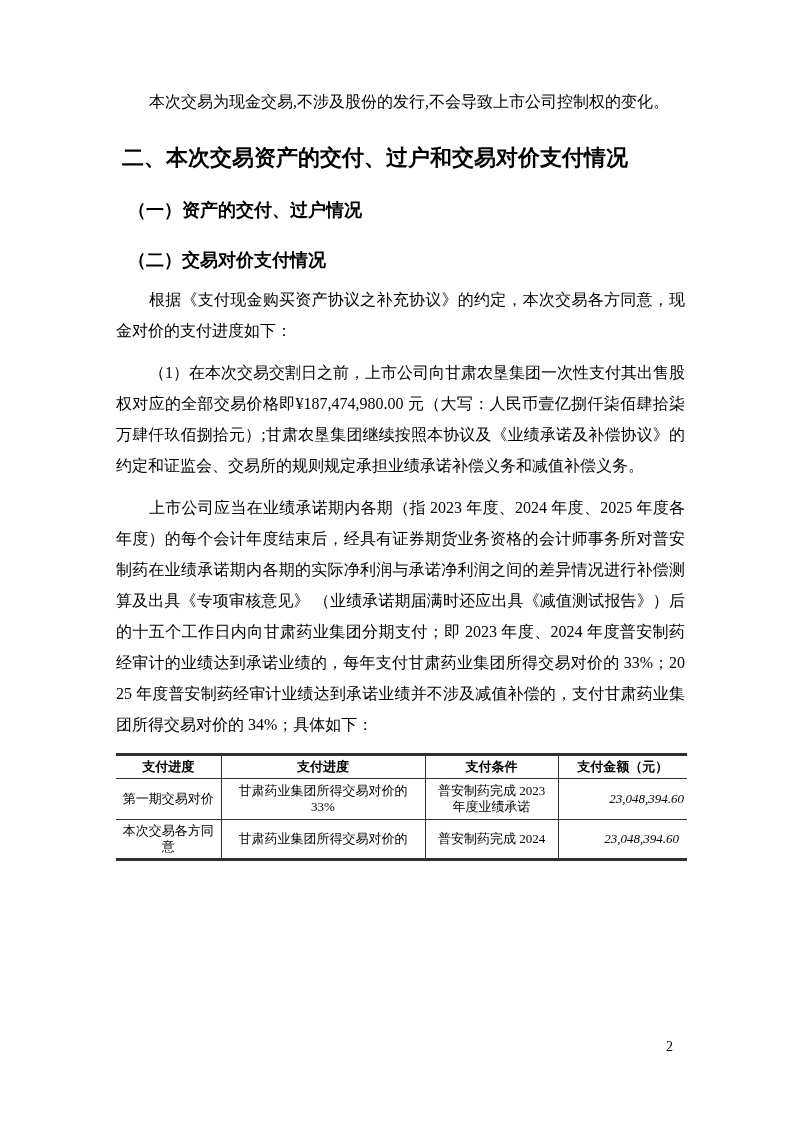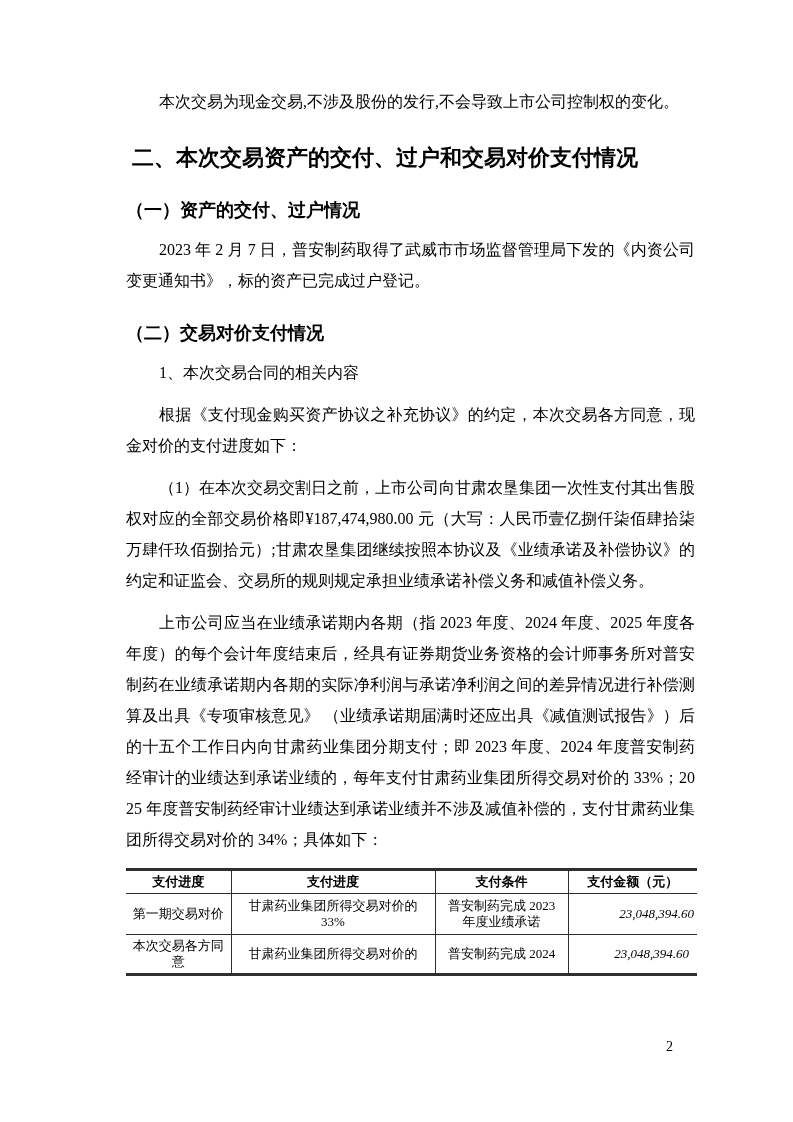--- a/index.html
+++ b/index.html
@@ -12,21 +12,21 @@
     width: 793px;
     height: 1122px;
     background: #ffffff;
     color: #000000;
     font-family: "Liberation Serif", "DejaVu Serif", serif;
     overflow: hidden;
     box-sizing: border-box;
   }
   .content {
     position: absolute;
-    left: 126px;
+    left: 116px;
     top: 86px;
     width: 569px;
   }
   p.body {
     font-size: 16px;
     line-height: 31px;
     text-align: justify;
     text-indent: 33px;
     margin: 11px 0;
     word-break: break-all;
@@ -39,21 +39,21 @@
     font-size: 22px;
     line-height: 30px;
     font-weight: bold;
     margin: 26px 0 10px 6px;
   }
   h2.subsec {
     font-family: "Liberation Sans", "DejaVu Sans", sans-serif;
     font-size: 18px;
     line-height: 26px;
     font-weight: bold;
-    margin: 24px 0 10px 0;
+    margin: 24px 0 10px 12px;
   }
   .u {
     text-underline-offset: 3px;
   }
   table.pay {
     width: 571px;
     border-collapse: collapse;
     table-layout: fixed;
     margin-top: 13px;
     border-top: 3px solid #2f2f2f;
@@ -101,25 +101,23 @@
 
 <div class="page">
   <div class="content">
 
     <p class="body">本次交易为现金交易,不涉及股份的发行,不会导致上市公司控制权的变化。</p>
 
     <h1 class="sec">二、本次交易资产的交付、过户和交易对价支付情况</h1>
 
     <h2 class="subsec">（一）资产的交付、过户情况</h2>
 
-    <p class="body">2023 年 2 月 7 日，普安制药取得了武威市市场监督管理局下发的《内资公司变更通知书》，标的资产已完成过户登记。</p>
 
     <h2 class="subsec">（二）交易对价支付情况</h2>
 
-    <p class="body">1、本次交易合同的相关内容</p>
 
     <p class="body">根据《支付现金购买资产协议之补充协议》的约定，本次交易各方同意，现金对价的支付进度如下：</p>
 
     <p class="body"><span>（1）在本次交易交割日之前，上市公司向甘肃农垦集团一次性支付其出售股权对应的全部交易价格即¥</span><span class="u">187,474,980.00 </span><span>元（大写：人民币</span><span class="u">壹亿捌仟柒佰肆拾柒万肆仟玖佰捌拾</span><span>元）;甘肃农垦集团继续按照本协议及《业绩承诺及补偿协议》的约定和证监会、交易所的规则规定承担业绩承诺补偿义务和减值补偿义务。</span></p>
 
 
     <p class="body">上市公司应当在业绩承诺期内各期（指 2023 年度、2024 年度、2025 年度各年度）的每个会计年度结束后，经具有证券期货业务资格的会计师事务所对普安制药在业绩承诺期内各期的实际净利润与承诺净利润之间的差异情况进行补偿测算及出具《专项审核意见》 （业绩承诺期届满时还应出具《减值测试报告》）后的十五个工作日内向甘肃药业集团分期支付；即 2023 年度、2024 年度普安制药经审计的业绩达到承诺业绩的，每年支付甘肃药业集团所得交易对价的 33%；2025 年度普安制药经审计业绩达到承诺业绩并不涉及减值补偿的，支付甘肃药业集团所得交易对价的 34%；具体如下：</p>
 
     <table class="pay">
       <colgroup>

